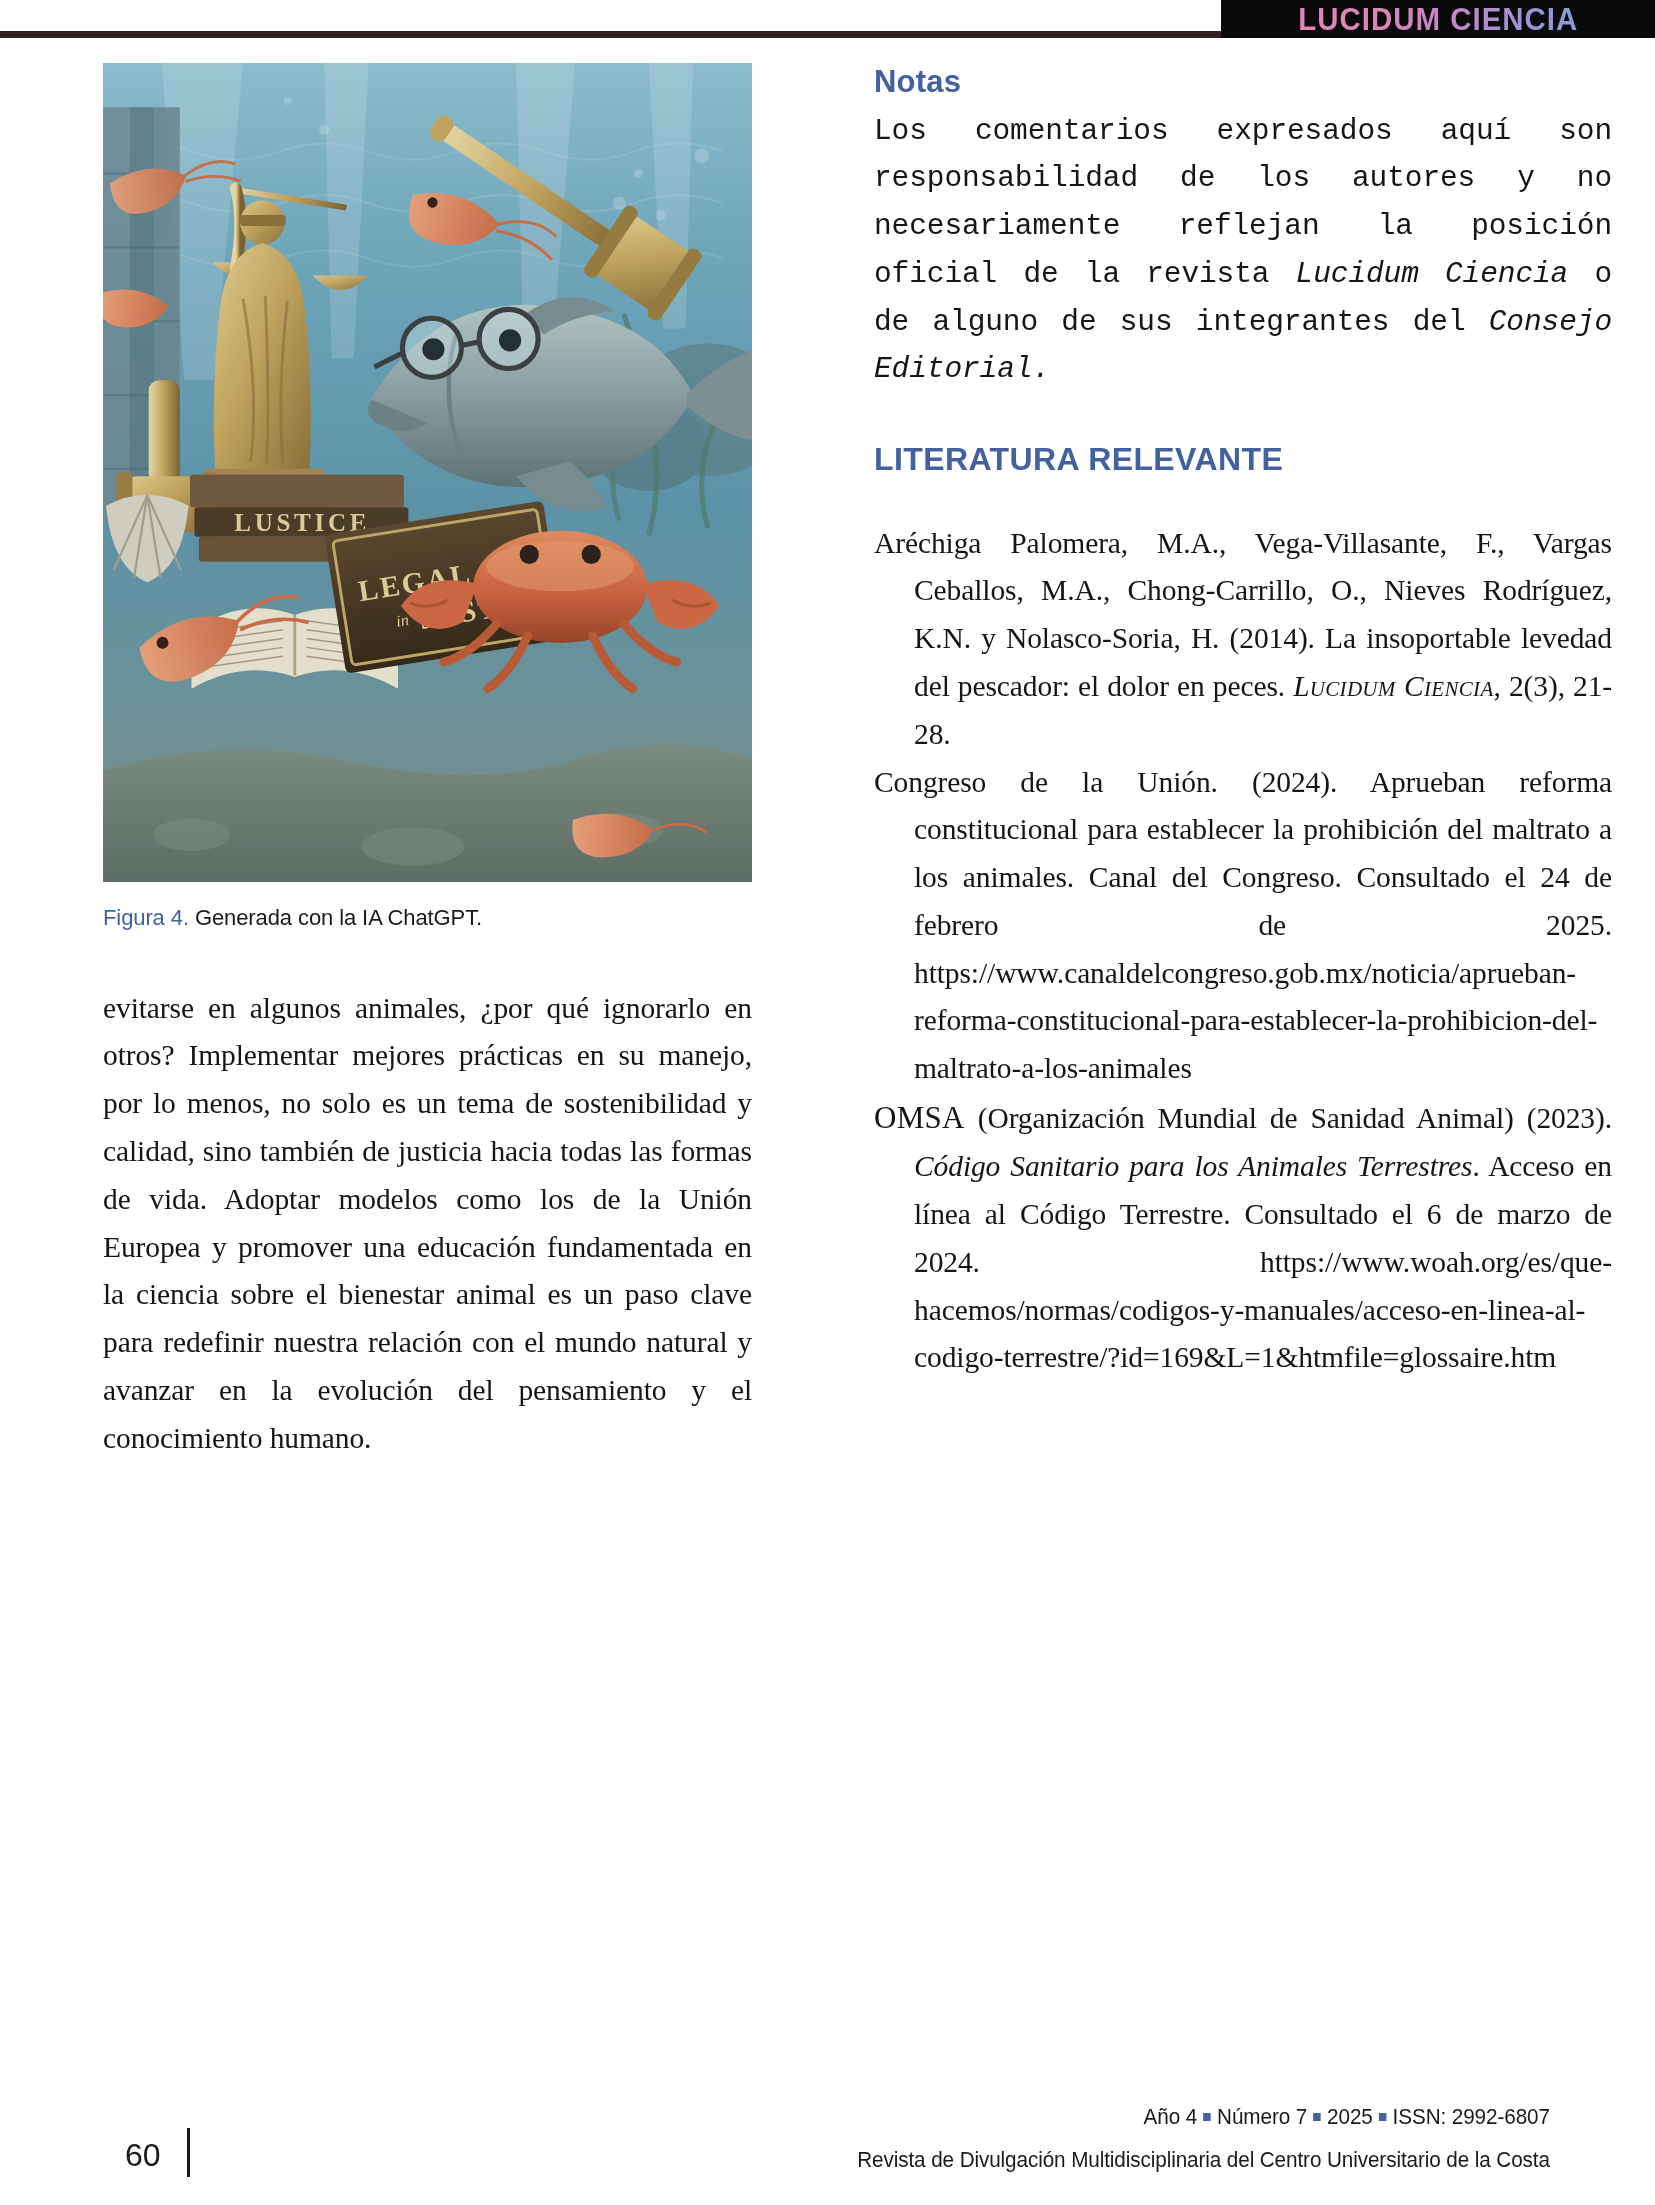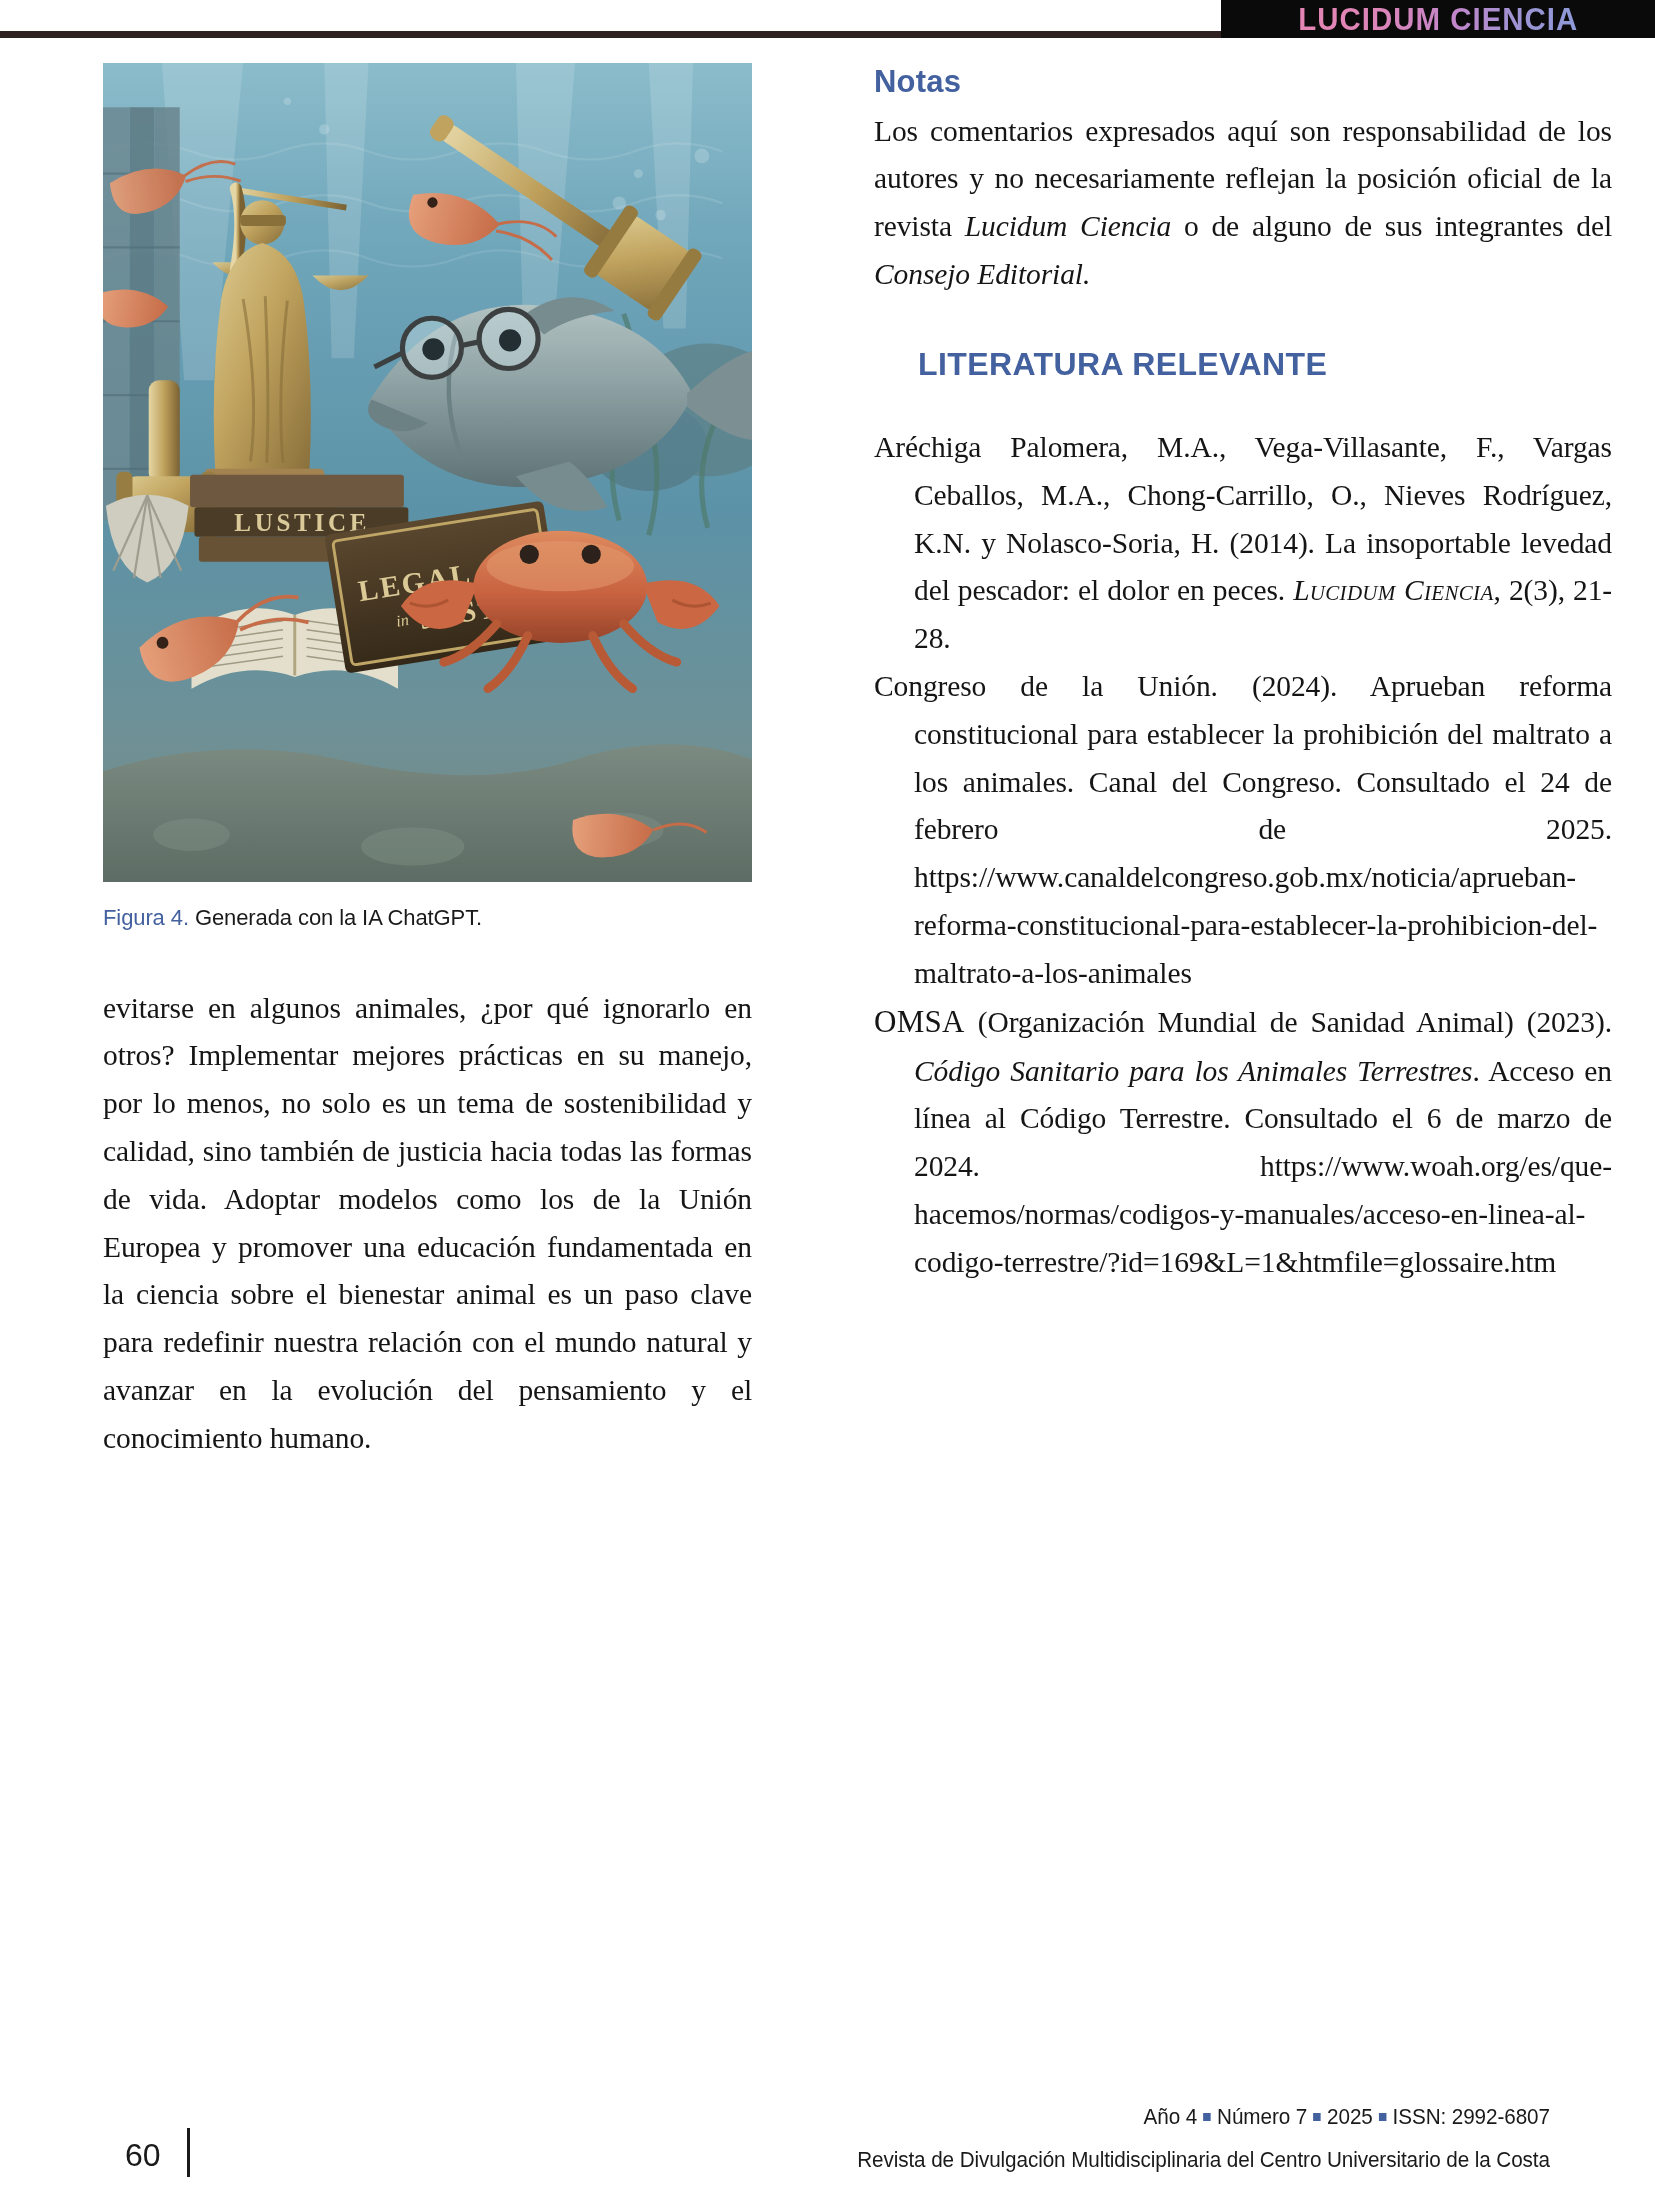--- a/index.html
+++ b/index.html
@@ -79,22 +79,23 @@
     line-height:1.2;
   }
   .sec-head.caps { font-size:32px; letter-spacing:0.4px; }
   .notes-par {
     font-size:29.5px;
     line-height:1.62;
     text-align:justify;
     color:#151515;
     margin:0;
     letter-spacing:-0.1px;
-  }
-  .lit-head-wrap { margin-top:46px;margin-left:44px; }
+    font-family:Liberation Mono, monospace;
+  }
+  .lit-head-wrap { margin-top:46px; }
   .refs { margin-top:41px; }
   .ref {
     font-size:29.5px;
     line-height:1.62;
     text-align:justify;
     color:#151515;
     padding-left:40px;
     text-indent:-40px;
     margin:0 0 0 0;
     letter-spacing:-0.1px;

